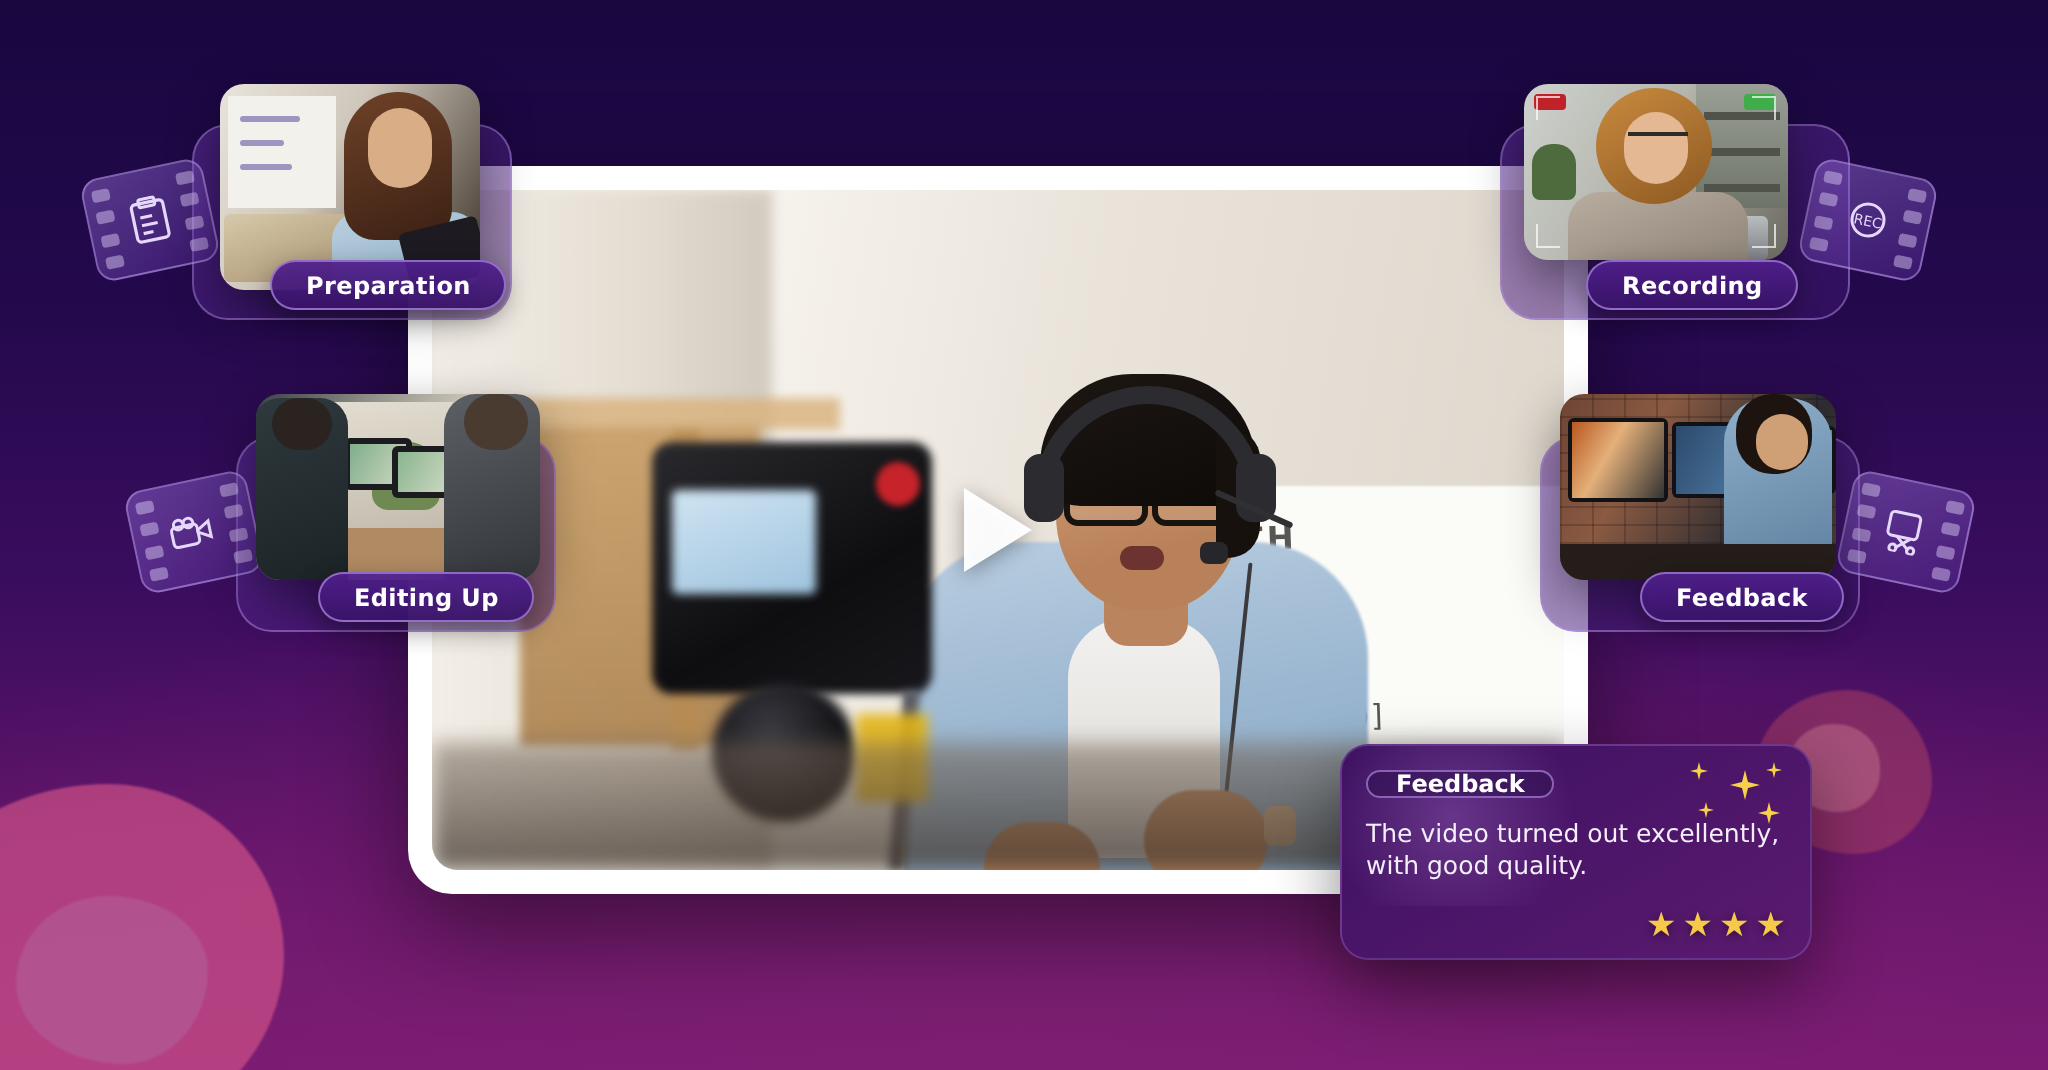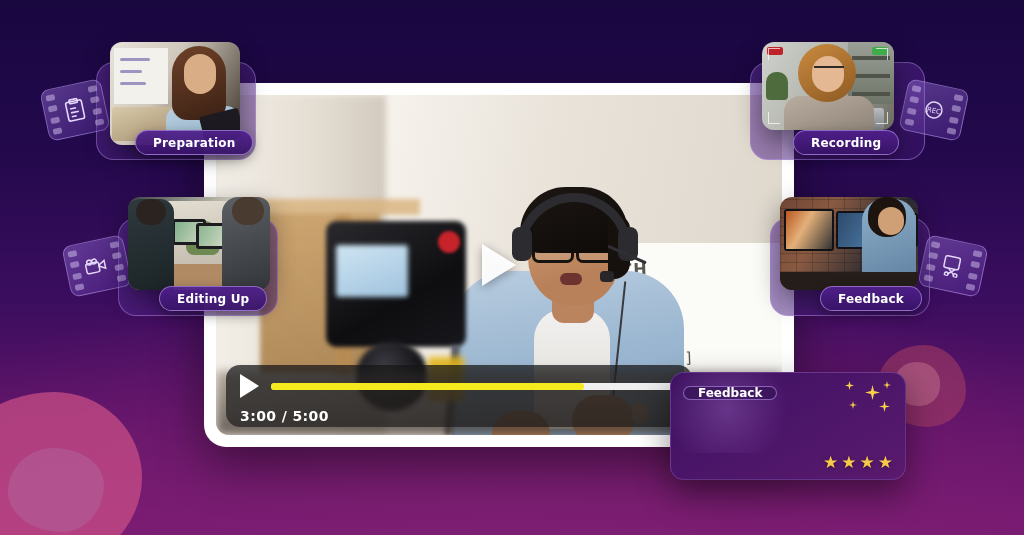--- a/index.html
+++ b/index.html
@@ -419,31 +419,20 @@
         <div class="sc-cam-lens"></div>
         <div class="sc-tripod"></div>
         <div class="sc-yellow"></div>
         <div class="sc-table"></div>
       </div>
 
       <div id="play-overlay">
         <div class="tri"></div>
       </div>
 
-      <div id="controls">
-        <div id="controls-row">
-          <div id="play-small">
-            <div class="tri"></div>
-          </div>
-          <div id="progress-track">
-            <div id="progress-fill" style="width: 77%;"></div>
-          </div>
-        </div>
-        <div id="time-label">3:00 / 5:00</div>
-      </div>
 
     </div>
   </div>
 
   <div class="step-card">
     <div class="card-plate" style="left:96px; top:62px; width:160px; height:98px;"></div>
     <div class="film" style="left:44px; top:84px; transform:rotate(-12deg);">
       <div class="perf-l">
           <i></i>
           <i></i>
@@ -614,20 +603,21 @@
 
     <div id="sparkles">
       <div class="spark s4" style="left:26px; top:6px; width:15px; height:15px;"></div>
       <div class="spark s4" style="left:6px;  top:2px;  width:9px;  height:9px;"></div>
       <div class="spark s4" style="left:44px; top:2px;  width:8px;  height:8px;"></div>
       <div class="spark s4" style="left:10px; top:22px; width:8px;  height:8px;"></div>
       <div class="spark s4" style="left:40px; top:22px; width:11px; height:11px;"></div>
     </div>
 
     <div id="feedback-pill">Feedback</div>
+    <div id="feedback-text">The video turned out excellently, with good quality.</div>
 
     <div id="rating">
       <span class="star">★</span>
       <span class="star">★</span>
       <span class="star">★</span>
       <span class="star">★</span>
     </div>
   </div>
 
 </div>

